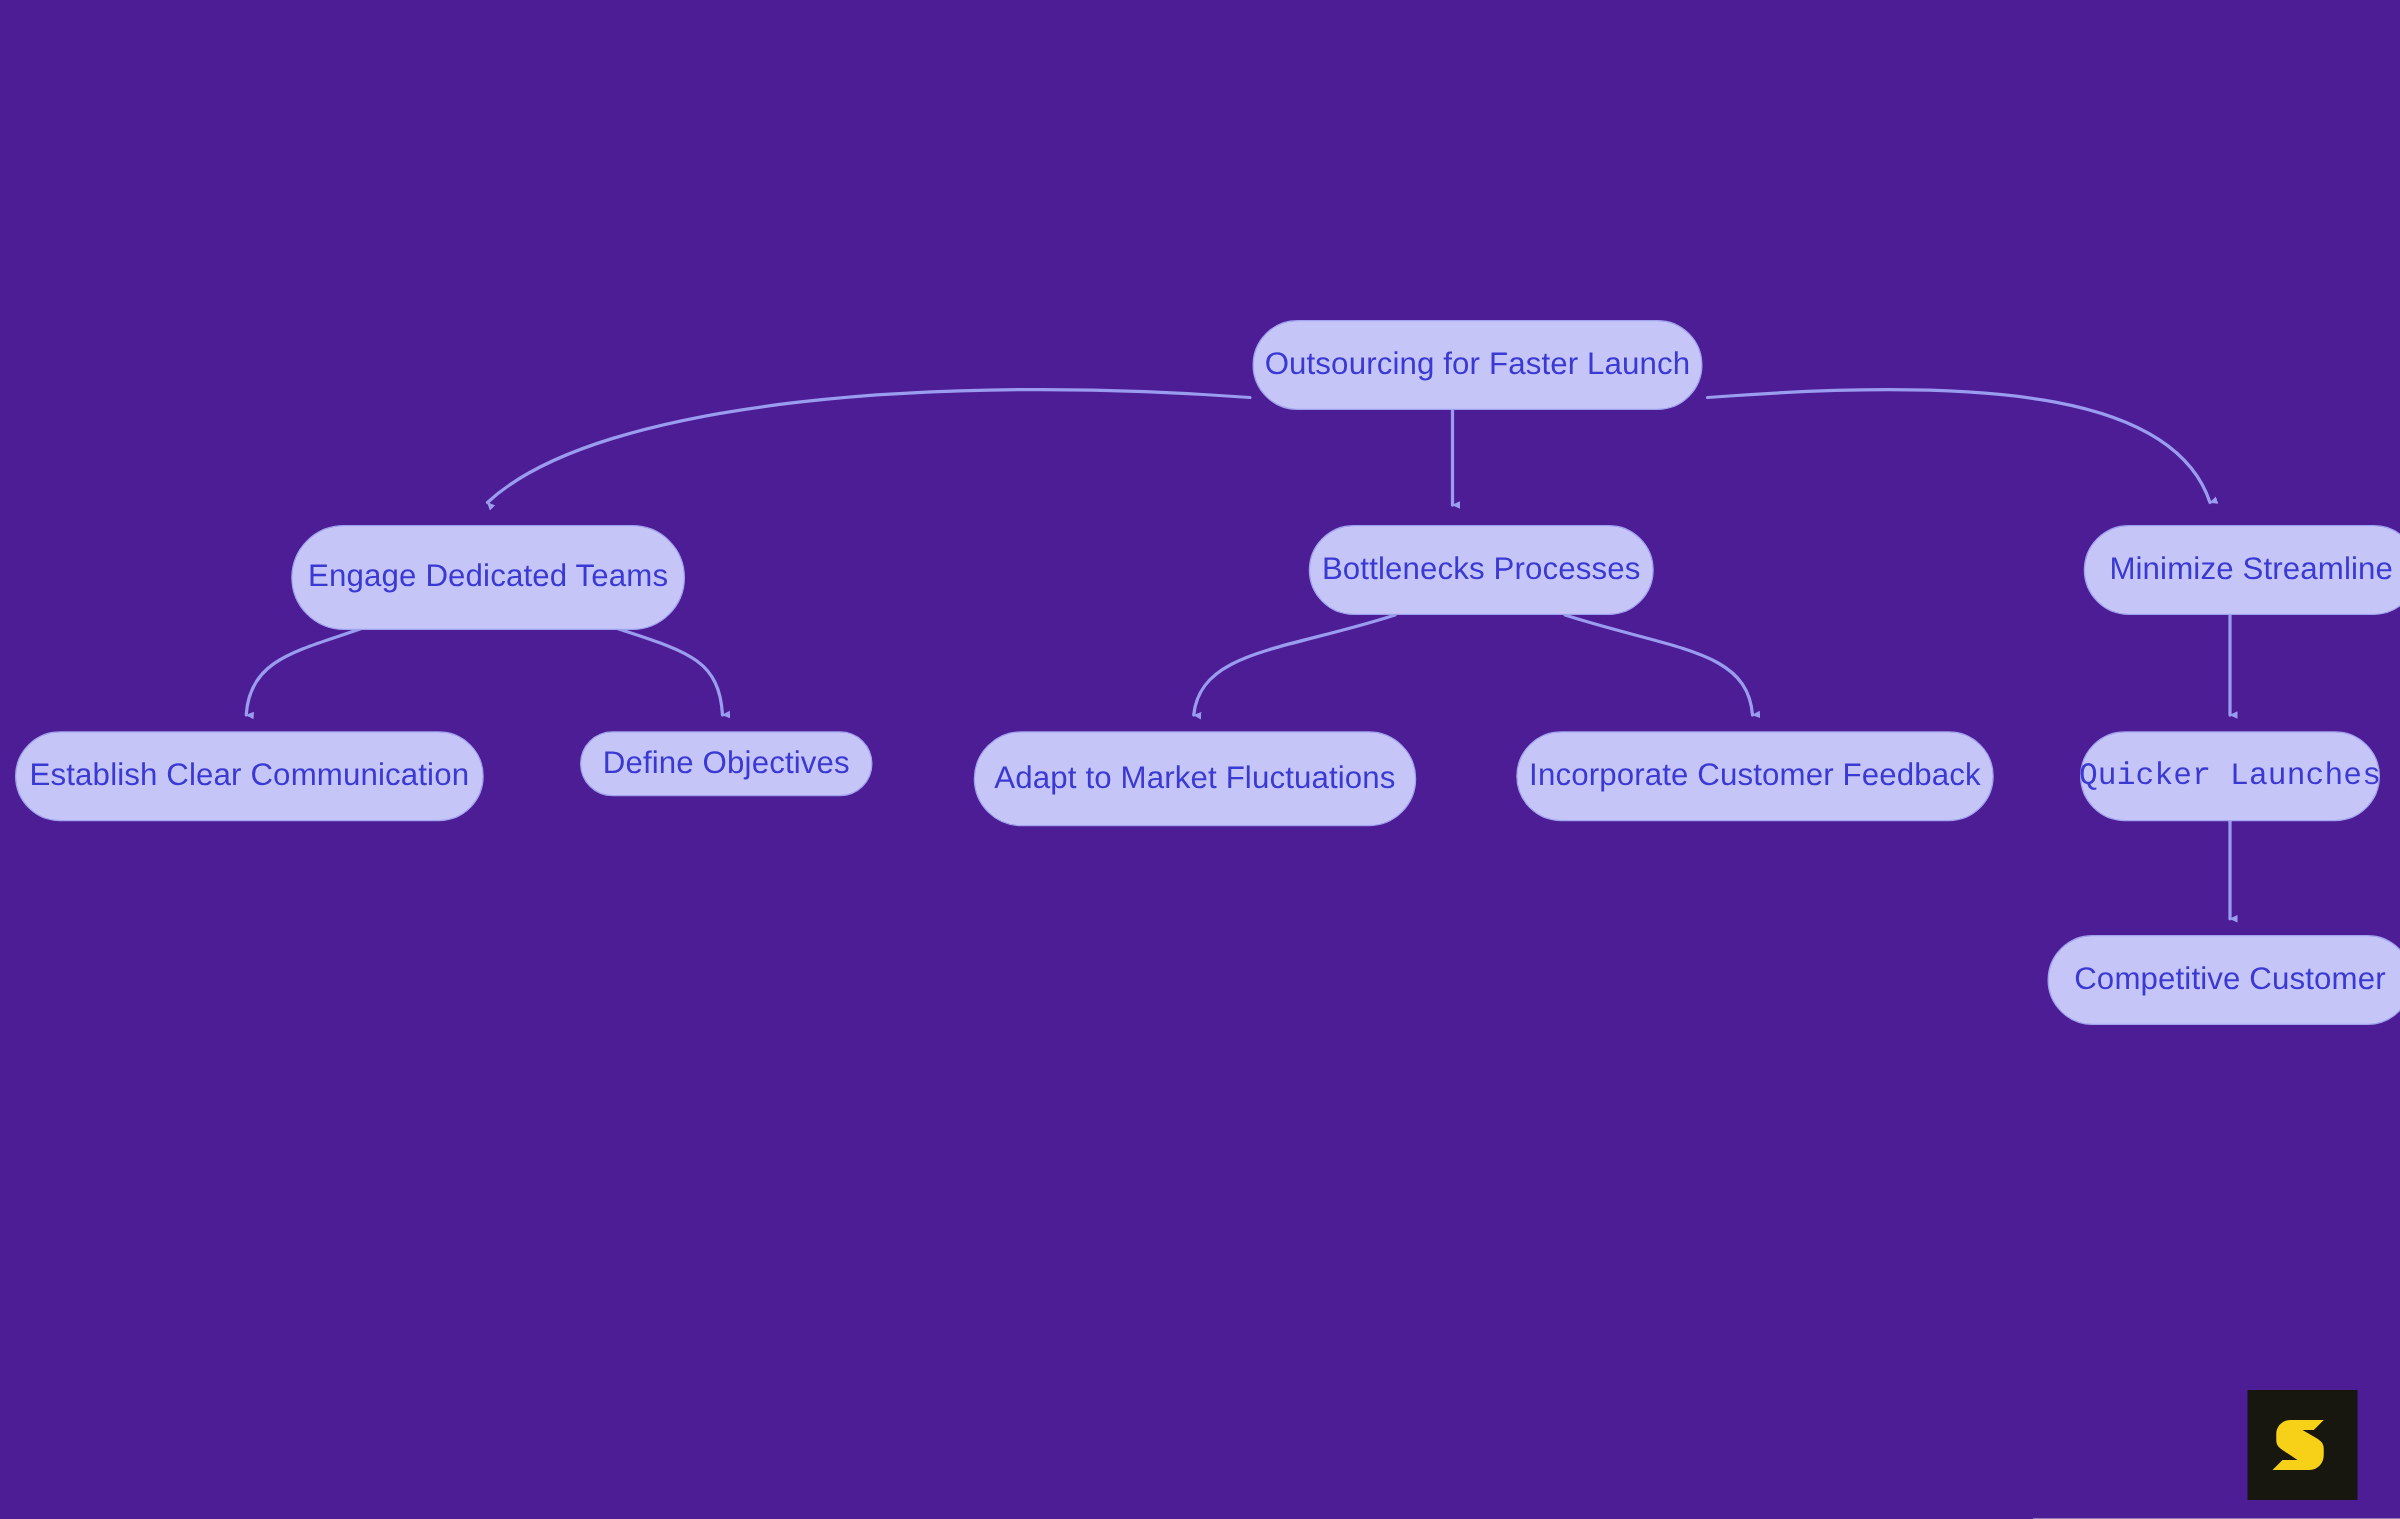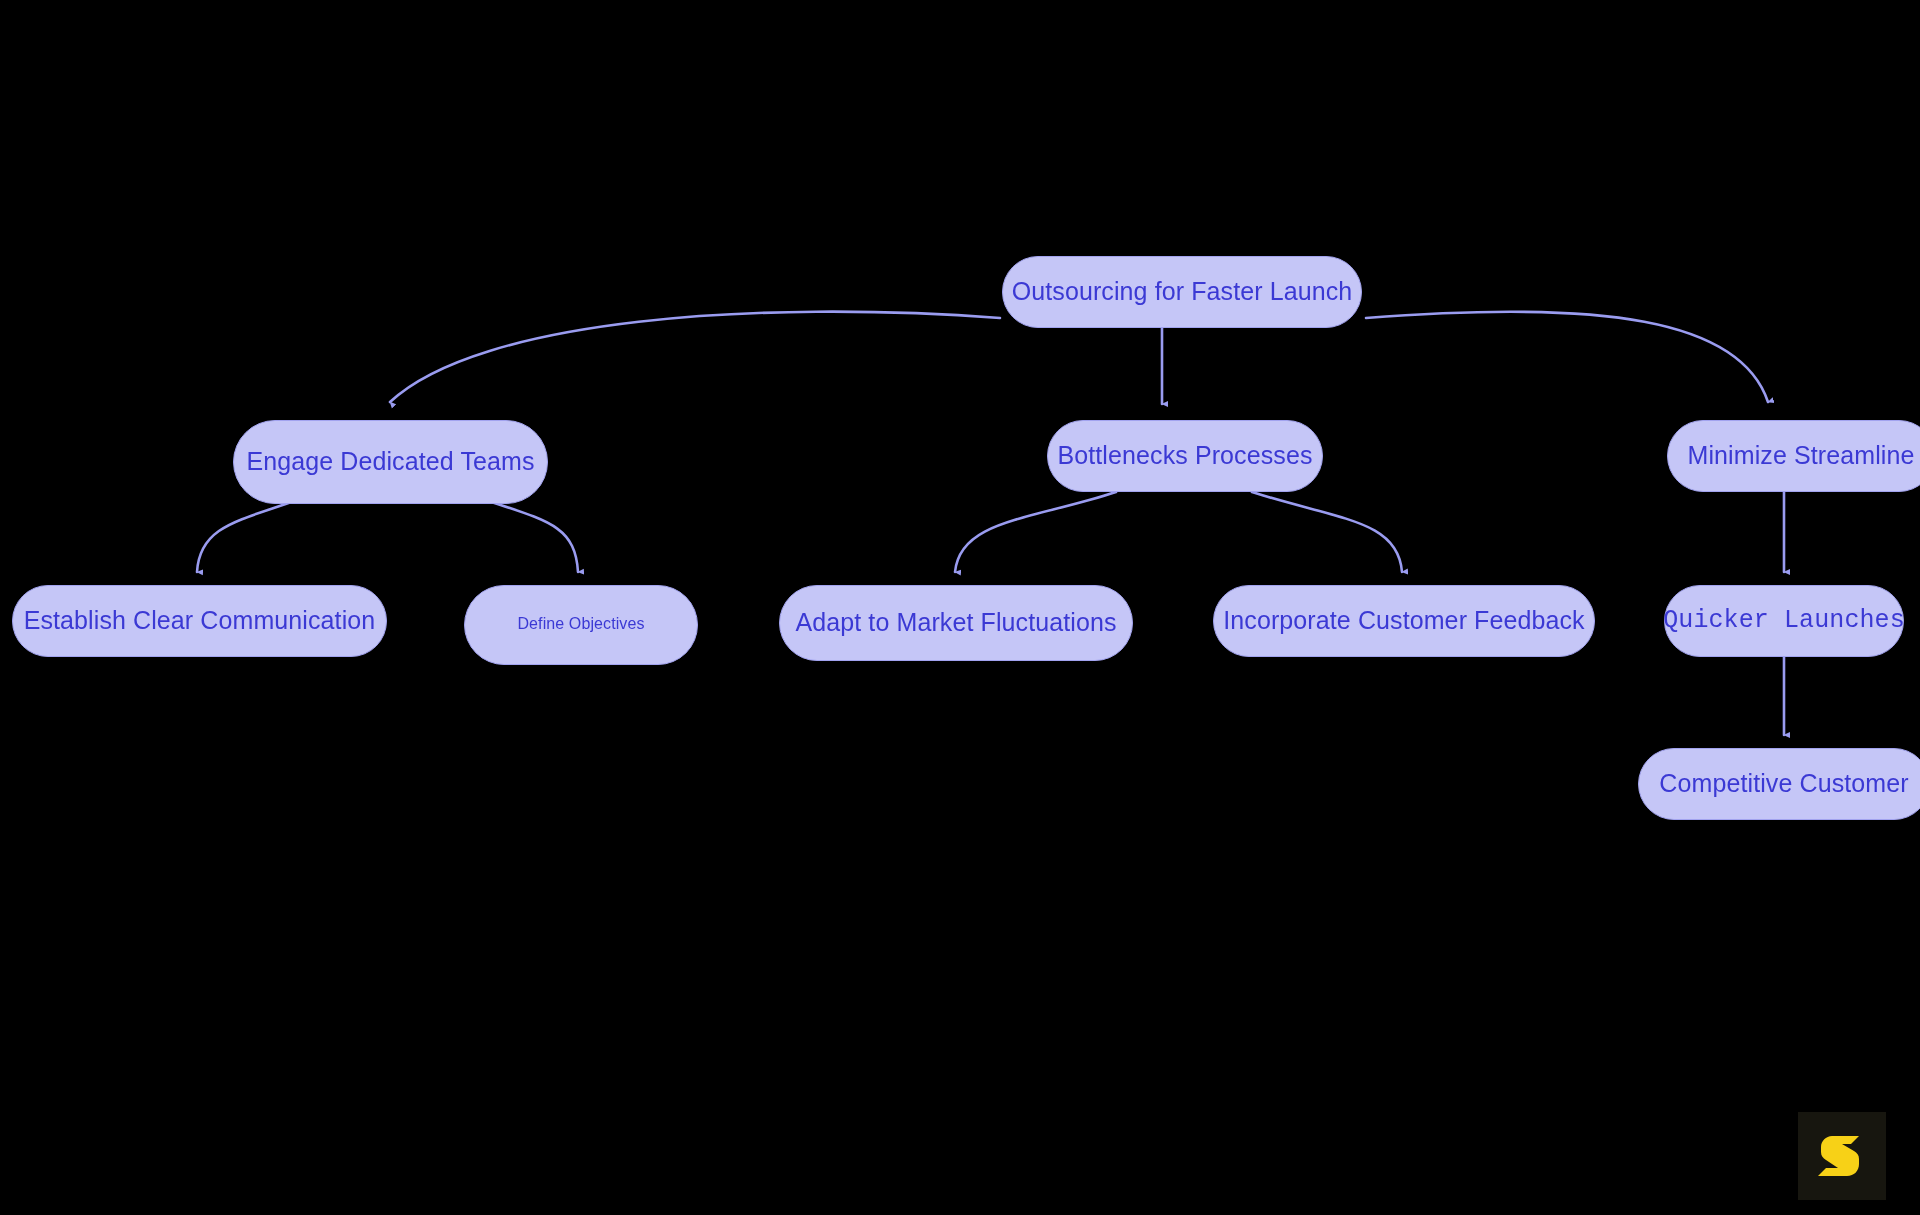--- a/index.html
+++ b/index.html
@@ -10,21 +10,21 @@
   body {
     width: 1920px;
     height: 1215px;
     overflow: hidden;
     font-family: "Liberation Sans", sans-serif;
   }
   #canvas {
     position: relative;
     width: 1920px;
     height: 1215px;
-    background: #000000;
+    background: #4c1d95;
   }
   #edges {
     position: absolute;
     left: 0;
     top: 0;
     width: 1920px;
     height: 1215px;
     pointer-events: none;
   }
   .node {
@@ -110,21 +110,21 @@
   </div>
 
   <div class="node" style="left:1667px; top:420px; width:268px; height:72px; font-size:25px;">
     <span class="node-label">Minimize Streamline</span>
   </div>
 
   <div class="node" style="left:12px; top:585px; width:375px; height:72px; font-size:25px;">
     <span class="node-label">Establish Clear Communication</span>
   </div>
 
-  <div class="node" style="left:464px; top:585px; width:234px; height:80px; font-size:16px;">
+  <div class="node" style="left:464px; top:585px; width:234px; height:52px; font-size:25px;">
     <span class="node-label">Define Objectives</span>
   </div>
 
   <div class="node" style="left:779px; top:585px; width:354px; height:76px; font-size:25px;">
     <span class="node-label">Adapt to Market Fluctuations</span>
   </div>
 
   <div class="node" style="left:1213px; top:585px; width:382px; height:72px; font-size:25px;">
     <span class="node-label">Incorporate Customer Feedback</span>
   </div>

